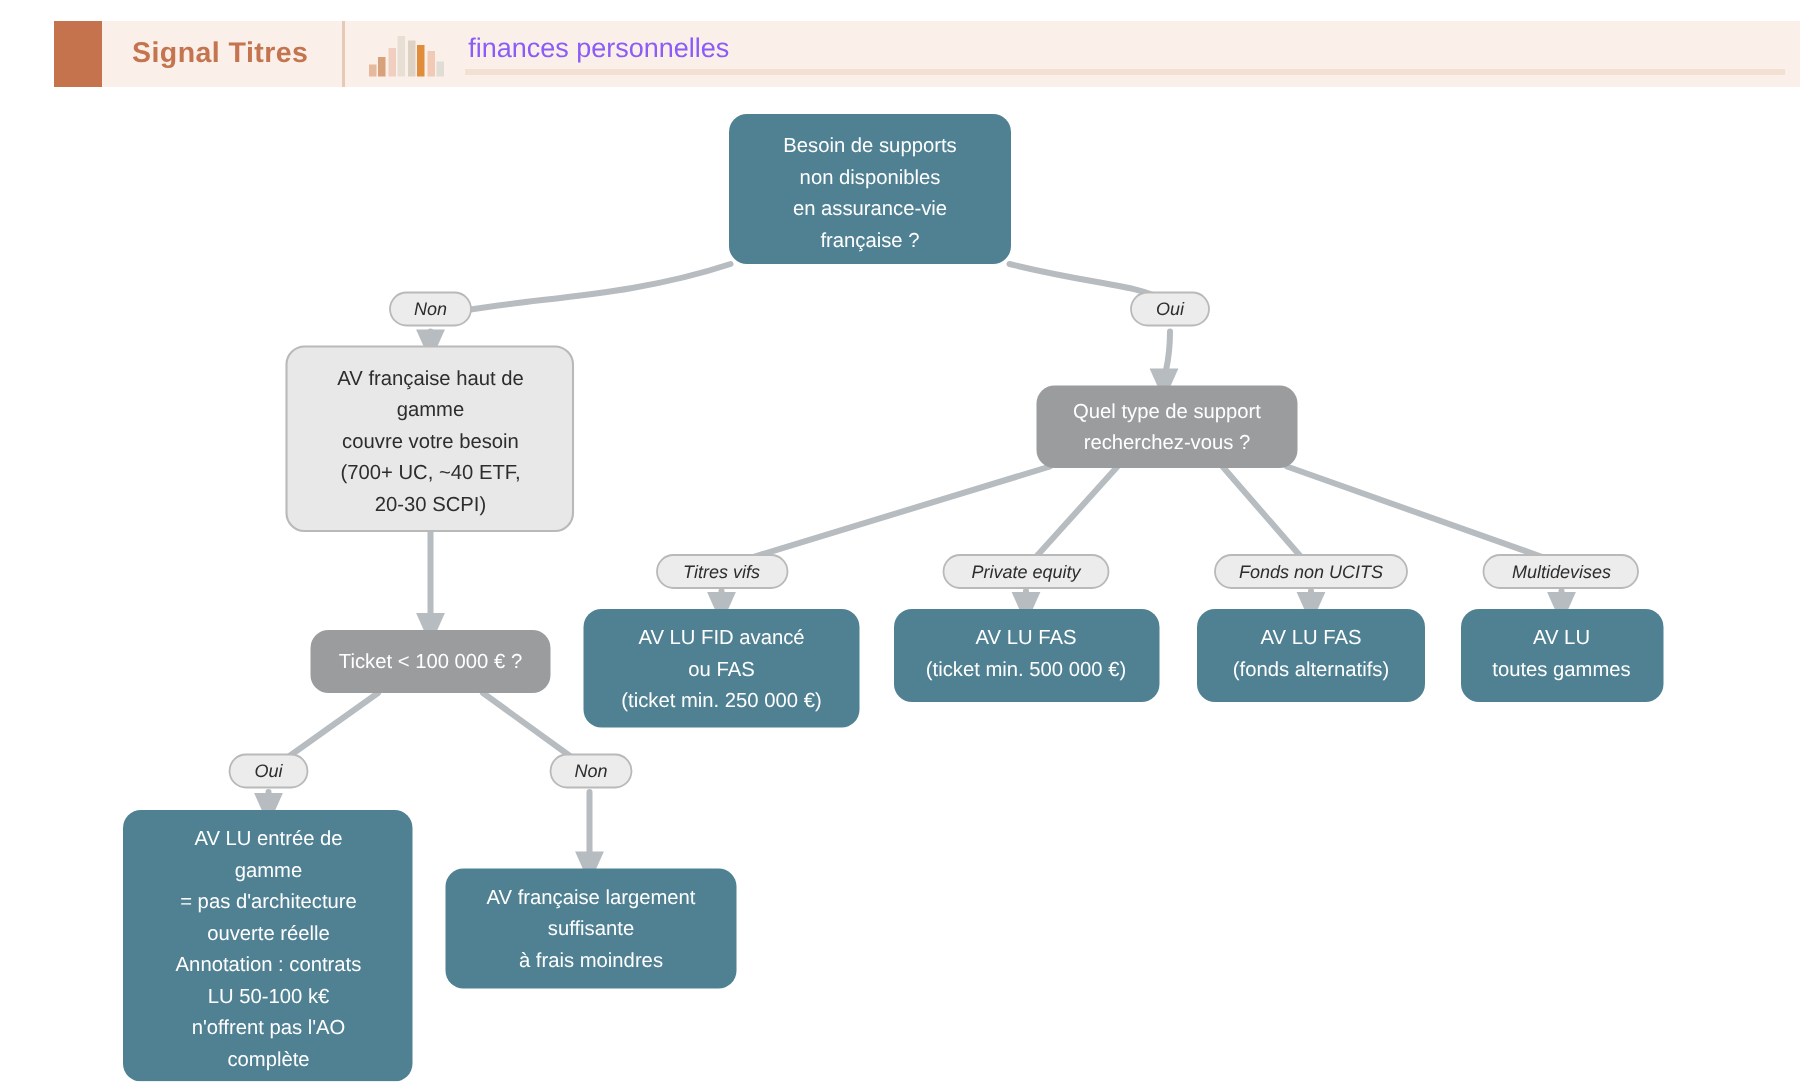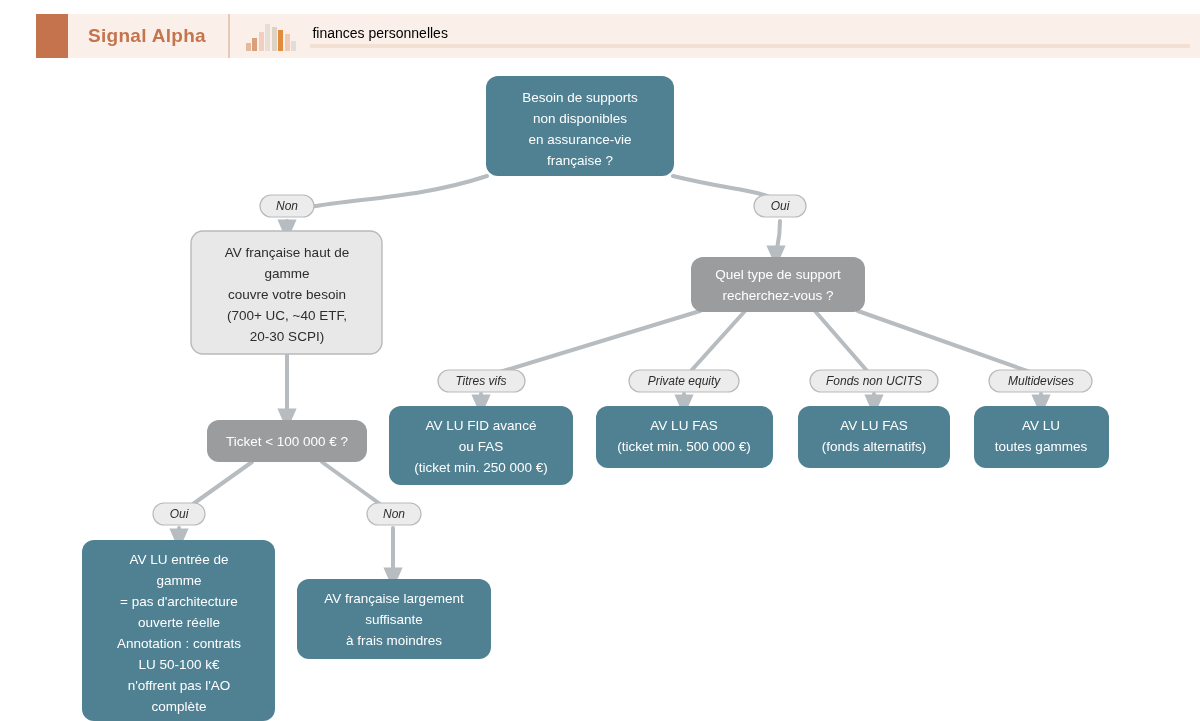--- a/index.html
+++ b/index.html
@@ -63,22 +63,22 @@
   }
   #subtitle-wrap {
     flex: 1;
     display: flex;
     flex-direction: column;
     justify-content: center;
     padding-right: 10px;
     position: relative;
   }
   #header-subtitle {
-    color: #000000;
-    font-size: 14px;
+    color: #8b5cf6;
+    font-size: 18px;
     padding-left: 2px;
     margin-bottom: 3px;
   }
   #header-rule {
     height: 4px;
     background: #f2e0d2;
     width: 100%;
   }
 
   
@@ -115,21 +115,21 @@
     stroke-linecap: round;
   }
 </style>
 </head>
 <body>
 
 <div id="app-header">
   <div id="header-accent-block"></div>
 
   <div id="brand-wrap">
-    <span id="brand-title">Signal Alpha</span>
+    <span id="brand-title">Signal Titres</span>
   </div>
 
   <div id="chart-icon-wrap">
     <div id="chart-icon">
       <i style="height: 8px; background: rgb(230, 184, 156);"></i>
       <i style="height: 13px; background: rgb(217, 160, 124);"></i>
       <i style="height: 19px; background: rgb(240, 207, 192);"></i>
       <i style="height: 27px; background: rgb(232, 223, 212);"></i>
       <i style="height: 24px; background: rgb(221, 210, 196);"></i>
       <i style="height: 21px; background: rgb(224, 140, 58);"></i>

